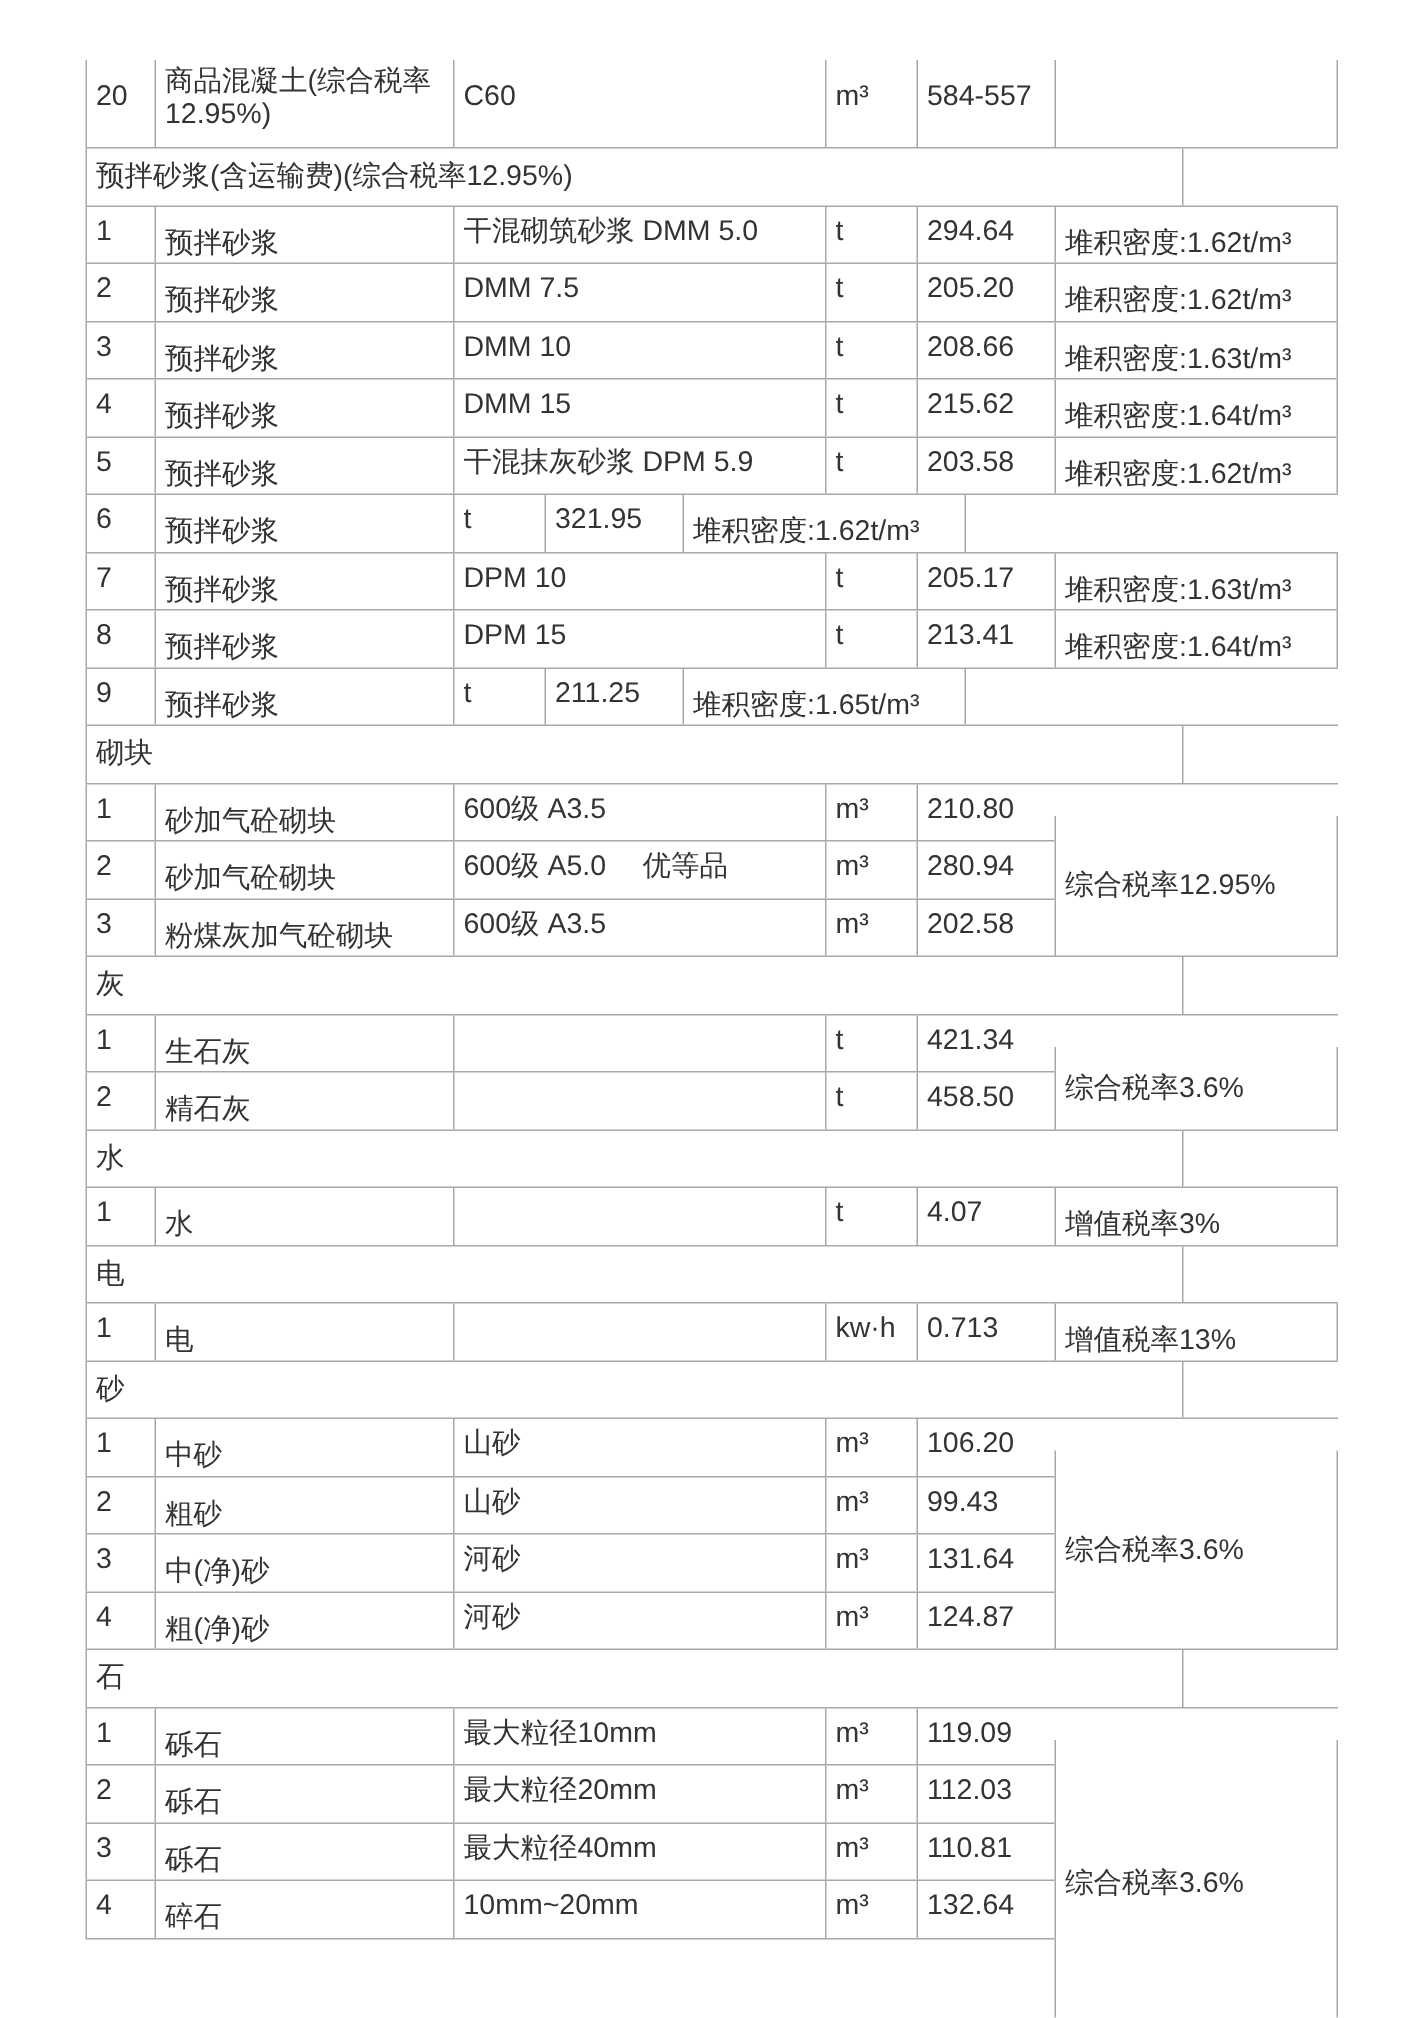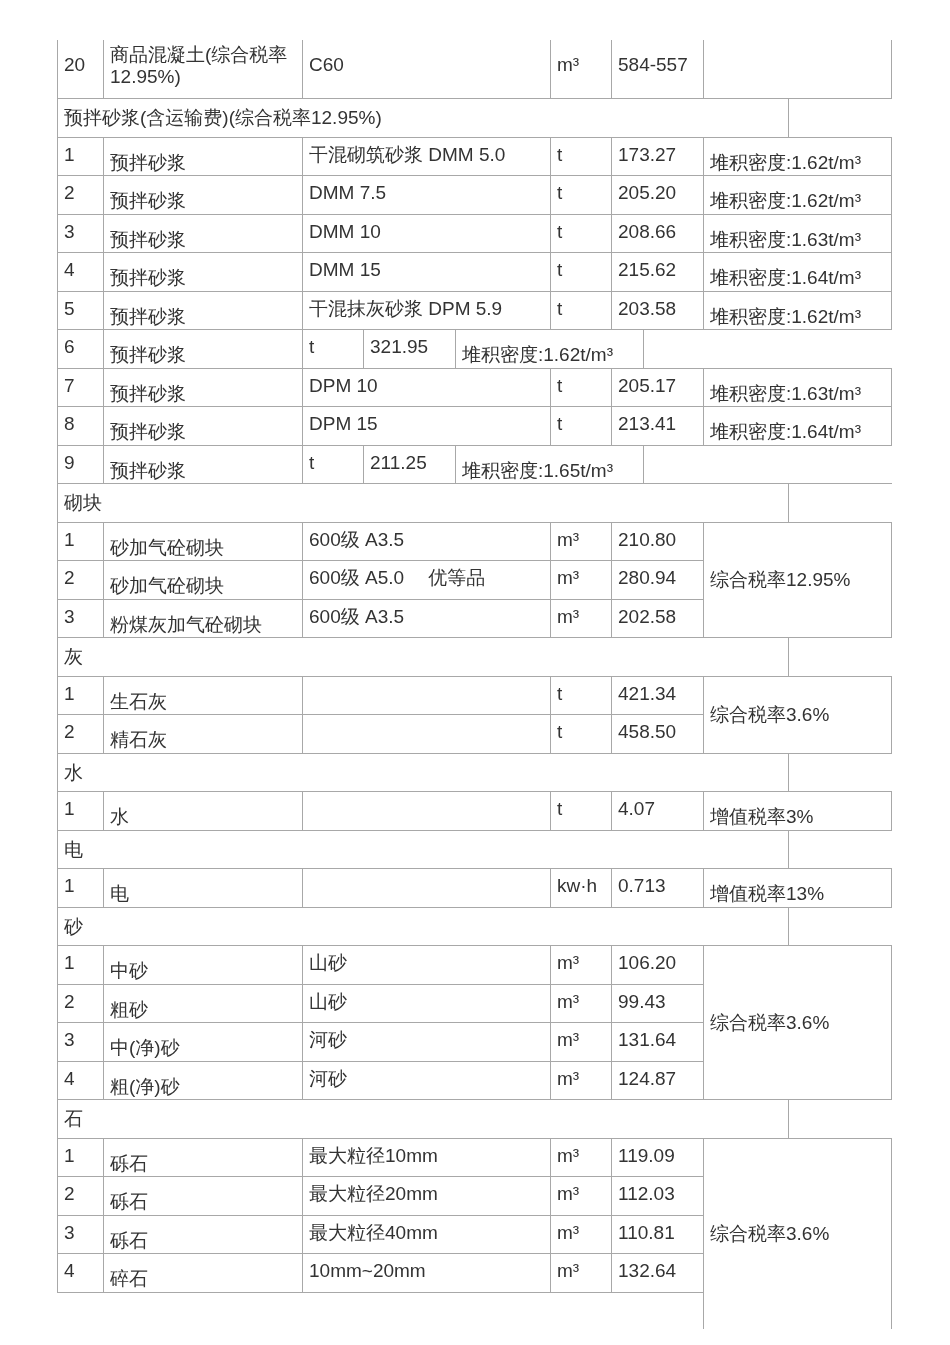--- a/index.html
+++ b/index.html
@@ -11,21 +11,21 @@
           font-size:19px; line-height:22px; white-space:nowrap; overflow:hidden; }
   .cell:last-child { border-right:1.5px solid #a8a8a8; }
   .c1{width:46px;} .c2{width:199px;} .c3{width:248px;} .c4{width:61px;} .c5{width:92px;} .c6{width:189px;}
   .name { padding-top:14px; }
   .section .cell { width:732px; padding-top:8px; }
   .group { display:flex; }
   .group .left { width:646px; }
   .group .left .row .cell:last-child { border-right:none; }
   .group .right { width:189px; box-sizing:border-box; border-left:1.5px solid #a8a8a8; border-right:1.5px solid #a8a8a8;
                   border-bottom:1.5px solid #a8a8a8; display:flex; align-items:center; padding-left:6px;
-                  font-size:19px; }
+                  font-size:19px;margin-top:21px; }
   .group .right.open { border-bottom:none; }
   .tall { height:59px; }
   .tall .c2 { white-space:normal; line-height:22px; padding-top:4px; }
   .tall .cell { padding-top:14px; }
   .tall .c2 { padding-top:4px; }
   .ctr { }
 </style>
 </head>
 <body>
 
@@ -42,21 +42,21 @@
 
   <div class="row section">
     <div class="cell">预拌砂浆(含运输费)(综合税率12.95%)</div>
   </div>
   <div id="mortar-rows">
       <div class="row">
         <div class="cell c1">1</div>
         <div class="cell c2 name">预拌砂浆</div>
         <div class="cell c3">干混砌筑砂浆 DMM 5.0</div>
         <div class="cell c4">t</div>
-        <div class="cell c5">173.27</div>
+        <div class="cell c5">294.64</div>
         <div class="cell c6 name">堆积密度:1.62t/m³</div>
       </div>
       <div class="row">
         <div class="cell c1">2</div>
         <div class="cell c2 name">预拌砂浆</div>
         <div class="cell c3">DMM 7.5</div>
         <div class="cell c4">t</div>
         <div class="cell c5">205.20</div>
         <div class="cell c6 name">堆积密度:1.62t/m³</div>
       </div>

